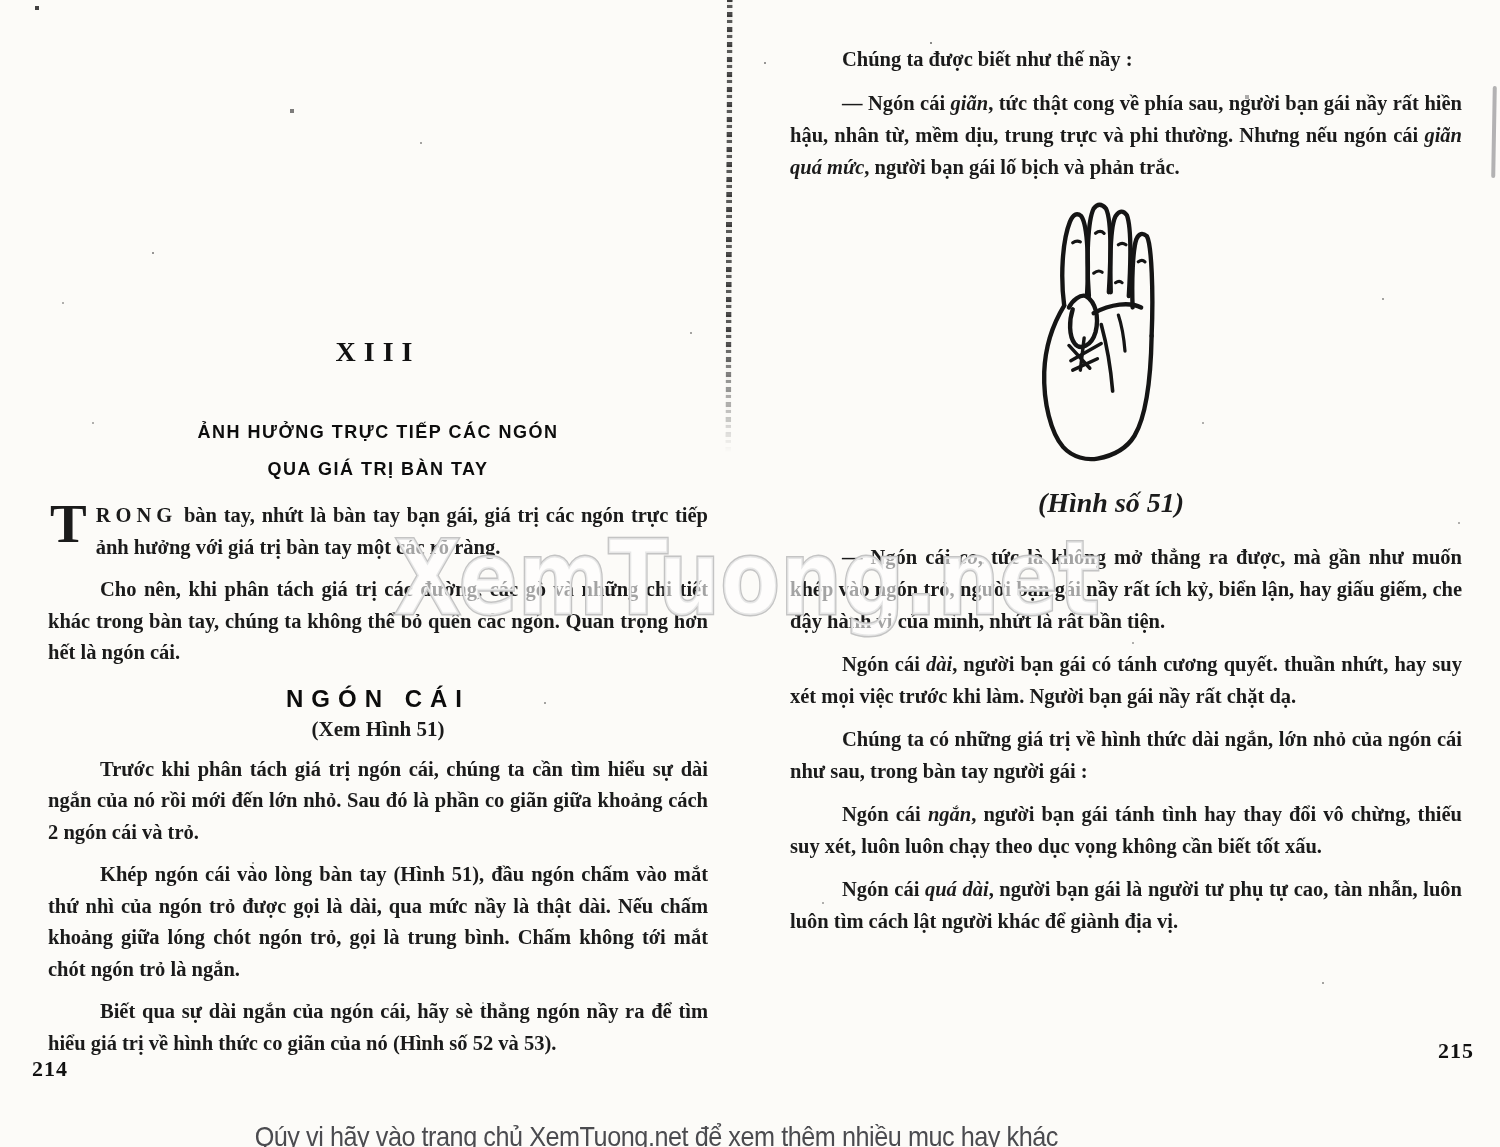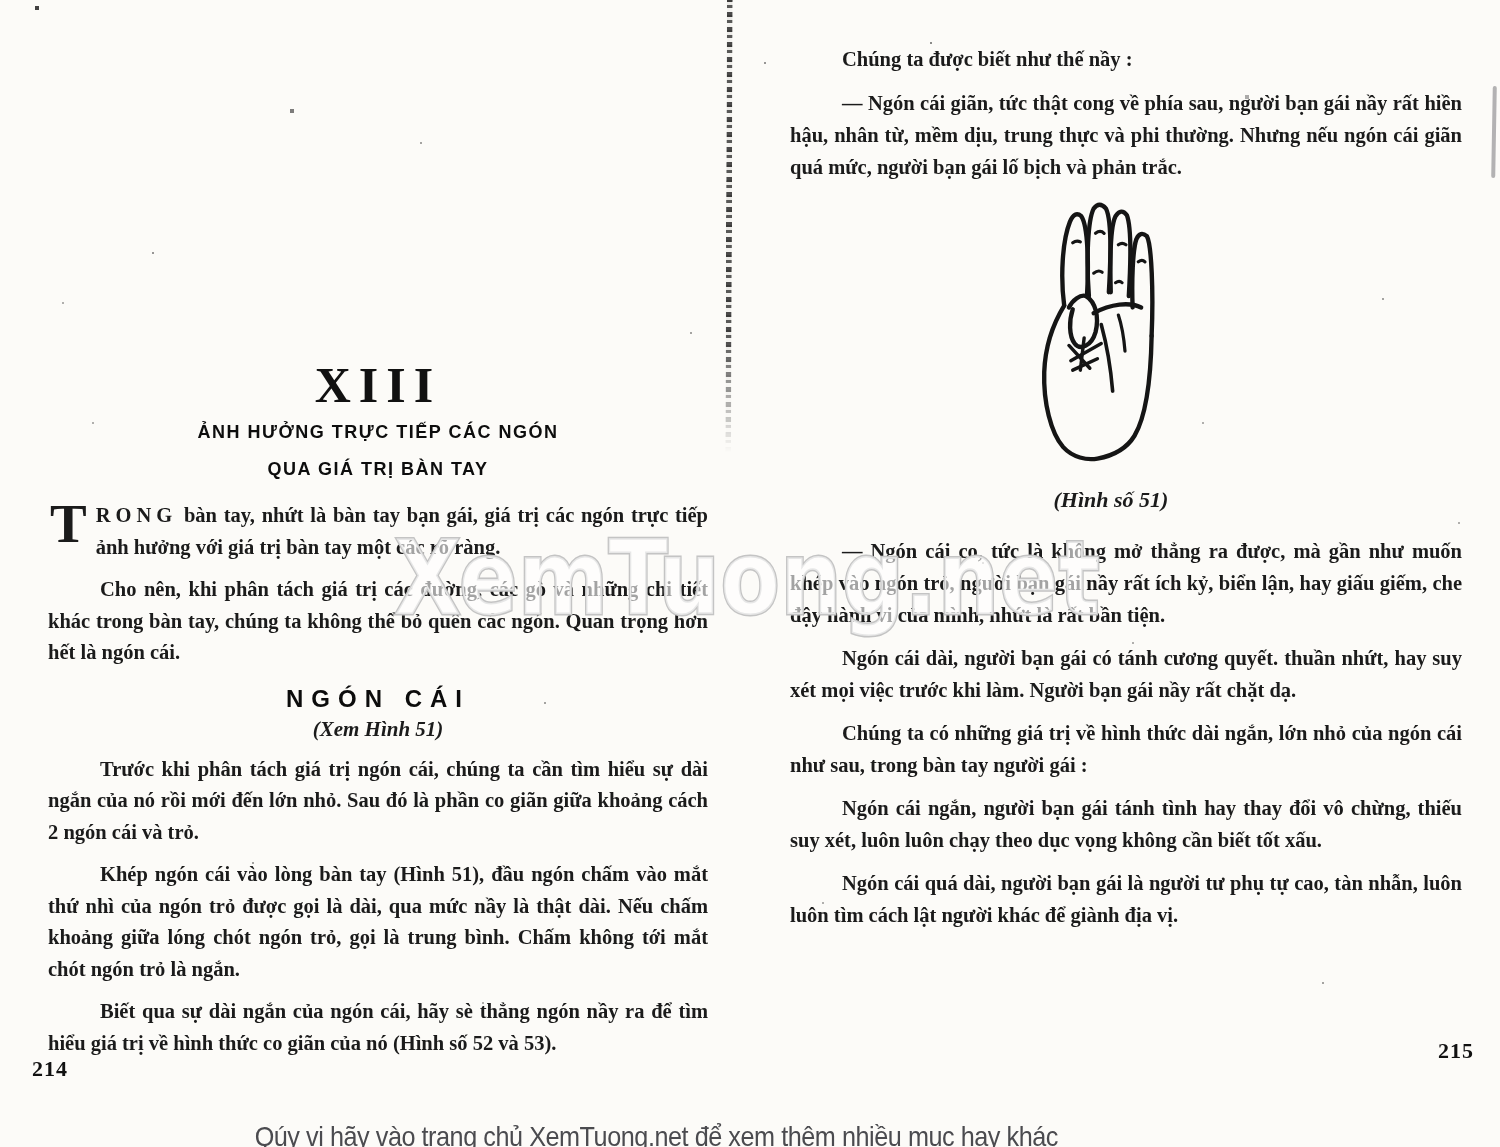--- a/index.html
+++ b/index.html
@@ -6,63 +6,63 @@
   .canvas{
     position:relative;
     width:1500px;height:1147px;
     background:#fcfbf8;
     overflow:hidden;
     font-family:"Liberation Serif","DejaVu Serif",serif;
     color:#1b1b1b;
   }
   
   .chapter-number{
-    position:absolute;left:48px;top:356px;width:660px;
-    text-align:center;font-weight:bold;font-size:50px;letter-spacing:8px;
+    position:absolute;left:48px;top:336px;width:660px;
+    text-align:center;font-weight:bold;font-size:28px;letter-spacing:8px;
     color:#111;
   }
   .chapter-title{
     position:absolute;left:48px;top:414px;width:660px;
     text-align:center;font-family:"Liberation Sans",sans-serif;
     font-weight:bold;font-size:18px;line-height:37px;letter-spacing:1.5px;
     color:#0d0d0d;
   }
   .left-body{position:absolute;left:48px;top:500px;width:660px;}
   .right-body{position:absolute;left:790px;top:0;width:672px;}
   .para{
     margin:0 0 11px 0;
     text-align:justify;
     text-indent:52px;
     font-weight:bold;
     font-size:20.5px;line-height:31.5px;
   }
   .right-body .para{line-height:32px;}
   .para.first{text-indent:0;}
-  .seg-i{}
+  .seg-i{font-style:italic;}
   .seg-sp{letter-spacing:5px;}
   .seg-d{
     float:left;font-size:55px;line-height:42px;
     margin:3px 9px 0 2px;font-weight:bold;
   }
   .section-heading{
     text-align:center;font-family:"Liberation Sans",sans-serif;
     font-weight:bold;font-size:24px;letter-spacing:8px;
     margin:16px 0 4px 0;color:#0c0c0c;
   }
   .section-subheading{
-    text-align:center;font-style:italic;font-weight:bold;
+    text-align:center;font-weight:bold;
     font-size:21px;margin:0 0 12px 0;
   }
   .lead-line{margin-top:43px;margin-bottom:12px;}
   
   .figure-block{text-align:center;margin:18px 0 0 0;}
   .figure-block svg{display:inline-block;margin-left:-40px;}
   .figure-caption{
     text-align:center;font-style:italic;font-weight:bold;
-    font-size:22px;margin:14px 0 22px -30px;
+    font-size:28px;margin:14px 0 22px -30px;
   }
   
   .page-num{position:absolute;font-weight:bold;font-size:22px;letter-spacing:1px;color:#111;}
   .page-num.left{left:32px;top:1056px;}
   .page-num.right{left:1406px;top:1038px;margin-left:32px;}
   
   .gutter-shadow{
     position:absolute;left:726px;top:0;width:6px;height:452px;
     background:repeating-linear-gradient(180deg,
       rgba(25,25,25,.85) 0 2px, rgba(120,120,120,.12) 2px 5px,
@@ -127,21 +127,21 @@
 
     <p class="para"><span>Trước khi phân tách giá trị ngón cái, chúng ta cần tìm hiểu sự dài ngắn của nó rồi mới đến lớn nhỏ. Sau đó là phần co giãn giữa khoảng cách 2 ngón cái và trỏ.</span></p>
     <p class="para"><span>Khép ngón cái vào lòng bàn tay (Hình 51), đầu ngón chấm vào mắt thứ nhì của ngón trỏ được gọi là dài, qua mức nầy là thật dài. Nếu chấm khoảng giữa lóng chót ngón trỏ, gọi là trung bình. Chấm không tới mắt chót ngón trỏ là ngắn.</span></p>
     <p class="para"><span>Biết qua sự dài ngắn của ngón cái, hãy sè thẳng ngón nầy ra để tìm hiểu giá trị về hình thức co giãn của nó (Hình số 52 và 53).</span></p>
   </div>
 
   <div class="page-num left">214</div>
 
   <div class="right-body">
     <p class="para lead-line"><span>Chúng ta được biết như thế nầy :</span></p>
-    <p class="para"><span>— Ngón cái </span><span class="seg-i">giãn</span><span>, tức thật cong về phía sau, người bạn gái nầy rất hiền hậu, nhân từ, mềm dịu, trung thực và phi thường. Nhưng nếu ngón cái </span><span class="seg-i">giãn quá mức</span><span>, người bạn gái lố bịch và phản trắc.</span></p>
+    <p class="para"><span>— Ngón cái </span><span class="seg-i">giãn</span><span>, tức thật cong về phía sau, người bạn gái nầy rất hiền hậu, nhân từ, mềm dịu, trung trực và phi thường. Nhưng nếu ngón cái </span><span class="seg-i">giãn quá mức</span><span>, người bạn gái lố bịch và phản trắc.</span></p>
 
     <div class="figure-block">
       <svg width="150" height="268" viewBox="0 0 150 282" fill="none" stroke="#151515" stroke-width="4.6" stroke-linecap="round" stroke-linejoin="round">
 
         <path d="M31,110 C27,80 29,42 37,22 Q42,10 49,16 C56,26 57,66 55,100"></path>
         <path d="M57,100 C54,60 56,20 62,8 Q68,0 75,8 C81,20 80,62 78,96"></path>
         <path d="M80,96 C79,60 80,26 85,16 Q91,7 97,15 C102,28 101,66 99,100"></path>
         <path d="M103,112 C102,84 103,52 107,40 Q111,31 118,37 C123,46 125,96 123,142"></path>
 
         <path d="M40,44 q4,-3 8,-1" stroke-width="3.4"></path>

